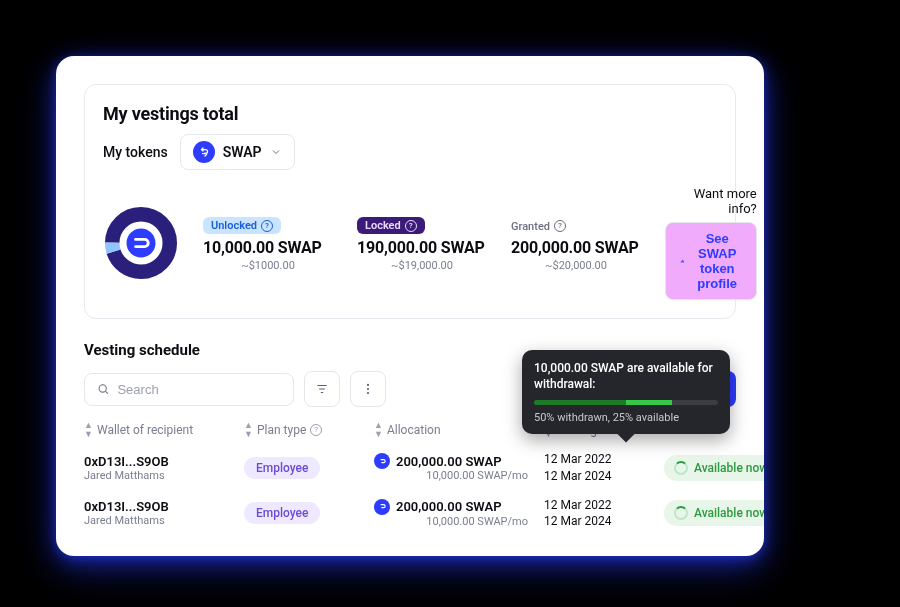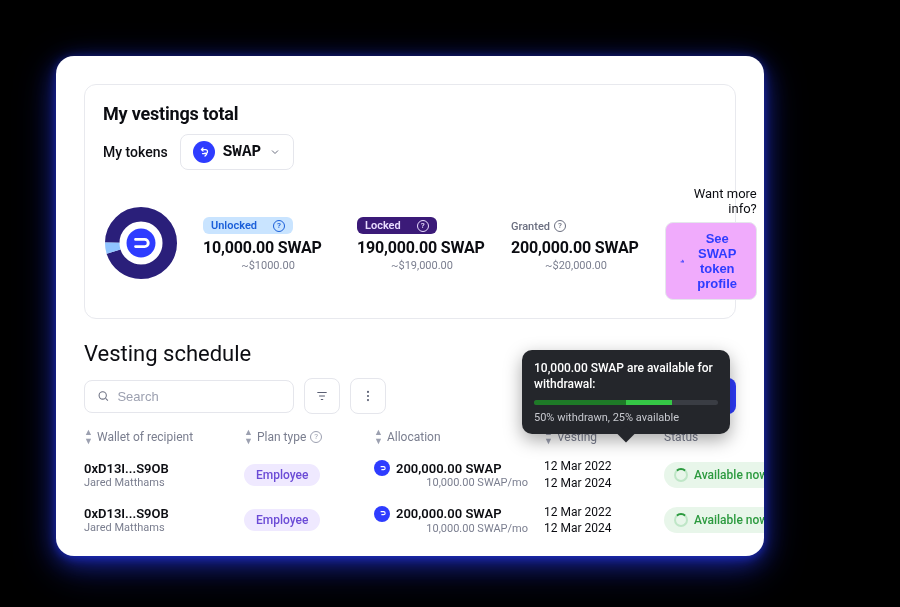--- a/index.html
+++ b/index.html
@@ -41,31 +41,31 @@
   .select {
     display: flex; align-items: center; gap: 8px;
     border: 1px solid #e5e6ec; border-radius: 8px;
     padding: 6px 12px; cursor: pointer;
   }
   .token-badge {
     width: 22px; height: 22px; border-radius: 50%;
     background: #2e3cff; display: flex; align-items: center; justify-content: center;
     color: #fff; font-size: 12px;
   }
-  .select-text { font-size: 16px; font-weight: 600; color: #0c0d12; font-family: Liberation Mono, monospace; }
+  .select-text { font-size: 14px; font-weight: 600; color: #0c0d12; }
   .chev { width: 12px; height: 12px; }
 
   .stats-row {
     display: flex; align-items: center; gap: 24px; margin-top: 16px;
   }
   .donut-wrap { width: 76px; height: 76px; flex-shrink: 0; }
 
   .stat { min-width: 130px; }
   .pill {
-    display: inline-flex; align-items: center; gap: 16px;
+    display: inline-flex; align-items: center; gap: 4px;
     border-radius: 6px; padding: 2px 8px; font-size: 11px; font-weight: 600;
   }
   .pill.blue   { background: #c9e4ff; color: #1b5fd9; }
   .pill.purple { background: #3b1a78; color: #e9dcff; }
   .granted-label {
     display: inline-flex; align-items: center; gap: 4px;
     font-size: 11px; color: #6b6f80; font-weight: 500;
   }
   .qmark {
     display:inline-flex;align-items:center;justify-content:center;
@@ -78,21 +78,21 @@
   .info-col { margin-left: auto; text-align: right; display:flex; flex-direction:column; align-items:flex-start; gap:6px; }
   .info-label { font-size: 13px; color: #0c0d12; }
   .see-profile {
     display:flex; align-items:center; gap:8px;
     border:1px solid #e5e6ec; border-radius:8px; padding:8px 14px;
     color:#2e3cff; font-weight:600; font-size:13px; cursor:pointer; background:#f0abfc;
   }
   .bars-icon { width:14px; height:14px; }
 
   
-  .sched-title { font-size: 22px; font-weight:400; color:#0c0d12; margin-top:22px; }
+  .sched-title { font-size: 15px; font-weight:700; color:#0c0d12; margin-top:22px; }
 
   .toolbar {
     display:flex; align-items:center; gap:10px; margin-top:12px;
   }
   .search {
     display:flex; align-items:center; gap:8px; flex:0 0 210px;
     border:1px solid #e5e6ec; border-radius:8px; padding:8px 12px; color:#7a7e8f;
   }
   .search input {
     border:none; outline:none; font-size:13px; width:100%; color:#0c0d12; background:transparent;

